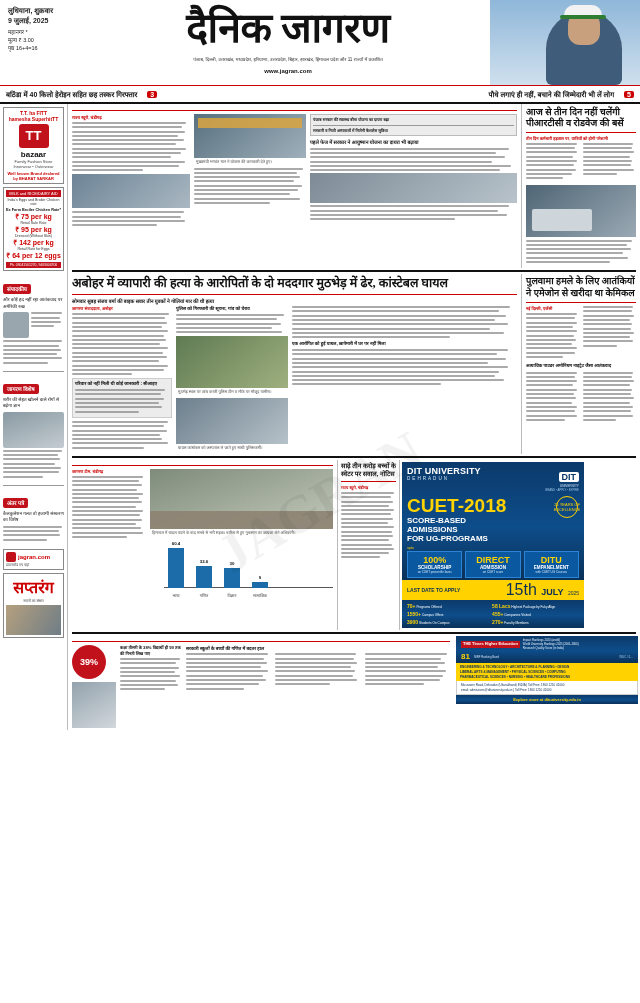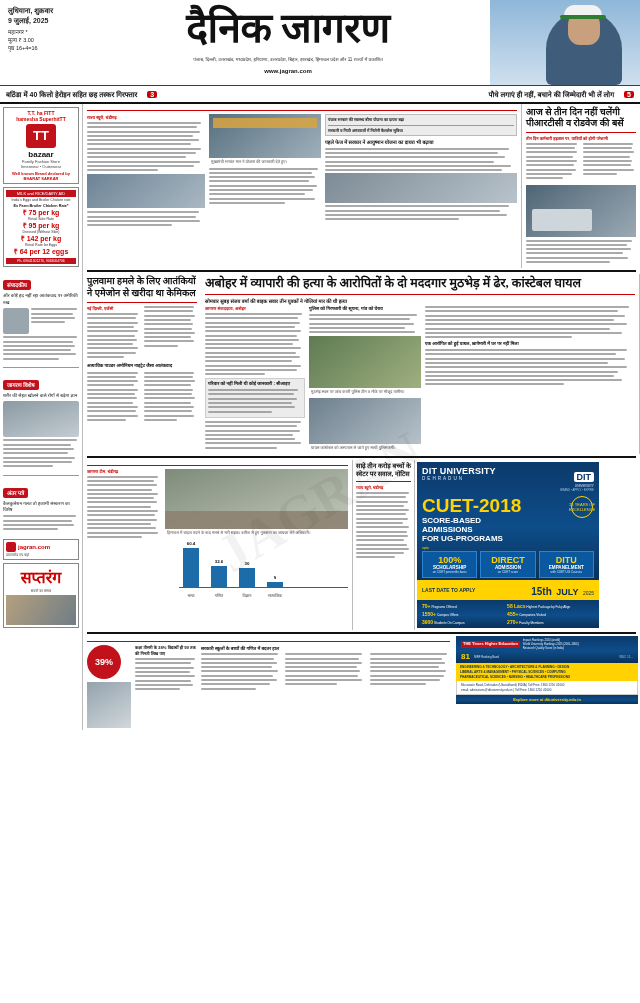--- a/index.html
+++ b/index.html
@@ -66,21 +66,21 @@
     font-size:7px; font-weight:bold; color:#111;
   }
   .topstrip .item { padding:0 6px; white-space:nowrap; }
   .topstrip .pg {
     display:inline-block; background:#c00; color:#fff;
     border-radius:2px; padding:0 3px; margin-left:4px; font-size:7px;
   }
   .topstrip .sep { flex:1; }
   
   .body-area { display:flex; padding:0; }
-  .colL { width:83px; border-right:1px solid #bbb; }
+  .colL { width:68px; border-right:1px solid #bbb; }
   .colMid { flex:1; }
   
   .hl {
     font-family:"Liberation Serif", serif;
     font-weight:bold; color:#111;
   }
   .greybox { background:#ececec; }
   .rule { border-top:1px solid #999; margin:3px 0; }
   .thickrule { border-top:2px solid #111; margin:3px 0; }
   .redrule { border-top:1px solid #c00; margin:3px 0; }
@@ -368,20 +368,106 @@
               <i style="width:88%"></i>
               <i style="width:93%"></i>
               <i style="width:76%"></i>
           </div>
         </div>
       </div>
 
       <div class="thickrule" style="margin:2px 4px"></div>
 
       <div style="display:flex">
+        <div style="flex:1;border-right:1px solid #bbb;padding:2px 4px">
+          <div class="hl" style="font-size:12.5px;line-height:1.18">अबोहर में व्यापारी की हत्या के आरोपितों के दो मददगार मुठभेड़ में ढेर, कांस्टेबल घायल</div>
+          <div class="redrule"></div>
+          <div style="font-size:5px;font-weight:bold;color:#111;margin:2px 0">सोमवार सुबह संजय वर्मा की बाइक सवार तीन युवकों ने गोलियां मार की थी हत्या</div>
+          <div style="display:flex;gap:4px">
+            <div style="width:100px">
+              <div style="font-size:4.2px;font-weight:bold;color:#c00">जागरण संवाददाता, अबोहर</div>
+              <div class="lines" style="margin-top:2px">
+                <i style="width:97%"></i>
+                  <i style="width:93%"></i>
+                  <i style="width:95%"></i>
+                  <i style="width:90%"></i>
+                  <i style="width:96%"></i>
+                  <i style="width:92%"></i>
+                  <i style="width:94%"></i>
+                  <i style="width:88%"></i>
+                  <i style="width:96%"></i>
+                  <i style="width:91%"></i>
+                  <i style="width:95%"></i>
+                  <i style="width:87%"></i>
+                  <i style="width:96%"></i>
+                  <i style="width:92%"></i>
+                  <i style="width:60%"></i>
+              </div>
+              <div class="greybox" style="padding:2px;margin-top:3px;border:1px solid #ccc">
+                <div style="font-size:4.6px;font-weight:bold;color:#111;line-height:1.3">परिवार को नहीं मिली थी कोई जानकारी : सीआइए</div>
+                <div class="lines" style="margin-top:2px">
+                  <i style="width:96%"></i>
+                    <i style="width:91%"></i>
+                    <i style="width:95%"></i>
+                    <i style="width:89%"></i>
+                    <i style="width:93%"></i>
+                    <i style="width:68%"></i>
+                </div>
+              </div>
+              <div class="lines" style="margin-top:3px">
+                <i style="width:96%"></i>
+                  <i style="width:92%"></i>
+                  <i style="width:95%"></i>
+                  <i style="width:88%"></i>
+                  <i style="width:90%"></i>
+                  <i style="width:96%"></i>
+                  <i style="width:72%"></i>
+              </div>
+            </div>
+            <div style="width:112px">
+              <div style="font-size:4.6px;font-weight:bold;color:#111;line-height:1.3">पुलिस को गिरफ्तारी की सूचना, गांव को घेराव</div>
+              <div class="lines" style="margin-top:2px">
+                <i style="width:96%"></i>
+                  <i style="width:90%"></i>
+                  <i style="width:94%"></i>
+                  <i style="width:86%"></i>
+                  <i style="width:95%"></i>
+              </div>
+              <div class="photo" style="height:52px;margin-top:2px;background:linear-gradient(140deg,#5f7a52,#9fb07f)"></div>
+              <div class="cap">मुठभेड़ स्थल पर जांच करती पुलिस टीम व मौके पर मौजूद ग्रामीण।</div>
+              <div class="photo" style="height:46px;margin-top:3px;background:linear-gradient(140deg,#6d7f8d,#b6c2c9)"></div>
+              <div class="cap">घायल कांस्टेबल को अस्पताल ले जाते हुए साथी पुलिसकर्मी।</div>
+            </div>
+            <div style="flex:1">
+              <div class="lines">
+                <i style="width:97%"></i>
+                  <i style="width:92%"></i>
+                  <i style="width:95%"></i>
+                  <i style="width:90%"></i>
+                  <i style="width:96%"></i>
+                  <i style="width:88%"></i>
+                  <i style="width:94%"></i>
+                  <i style="width:70%"></i>
+              </div>
+              <div style="font-size:4.6px;font-weight:bold;color:#111;margin-top:3px;line-height:1.3">एक आरोपित को हुई घायल, छापेमारी में घर पर नहीं मिला</div>
+              <div class="lines" style="margin-top:2px">
+                <i style="width:96%"></i>
+                  <i style="width:91%"></i>
+                  <i style="width:95%"></i>
+                  <i style="width:87%"></i>
+                  <i style="width:96%"></i>
+                  <i style="width:92%"></i>
+                  <i style="width:90%"></i>
+                  <i style="width:94%"></i>
+                  <i style="width:66%"></i>
+              </div>
+            </div>
+          </div>
+        </div>
+
         <div style="width:118px;padding:2px 4px">
           <div class="hl" style="font-size:9.5px;line-height:1.2">पुलवामा हमले के लिए आतंकियों ने एमेजोन से खरीदा था केमिकल</div>
           <div class="redrule"></div>
           <div style="display:flex;gap:3px;margin-top:2px">
             <div style="flex:1">
               <div style="font-size:4.2px;font-weight:bold;color:#c00">नई दिल्ली, एजेंसी</div>
               <div class="lines" style="margin-top:2px">
                 <i style="width:96%"></i>
                   <i style="width:91%"></i>
                   <i style="width:95%"></i>
@@ -432,106 +518,20 @@
                 <i style="width:96%"></i>
                 <i style="width:89%"></i>
                 <i style="width:93%"></i>
                 <i style="width:91%"></i>
                 <i style="width:96%"></i>
                 <i style="width:88%"></i>
                 <i style="width:95%"></i>
                 <i style="width:90%"></i>
                 <i style="width:94%"></i>
                 <i style="width:62%"></i>
-            </div>
-          </div>
-        </div>
-
-        <div style="flex:1;border-right:1px solid #bbb;padding:2px 4px">
-          <div class="hl" style="font-size:12.5px;line-height:1.18">अबोहर में व्यापारी की हत्या के आरोपितों के दो मददगार मुठभेड़ में ढेर, कांस्टेबल घायल</div>
-          <div class="redrule"></div>
-          <div style="font-size:5px;font-weight:bold;color:#111;margin:2px 0">सोमवार सुबह संजय वर्मा की बाइक सवार तीन युवकों ने गोलियां मार की थी हत्या</div>
-          <div style="display:flex;gap:4px">
-            <div style="width:100px">
-              <div style="font-size:4.2px;font-weight:bold;color:#c00">जागरण संवाददाता, अबोहर</div>
-              <div class="lines" style="margin-top:2px">
-                <i style="width:97%"></i>
-                  <i style="width:93%"></i>
-                  <i style="width:95%"></i>
-                  <i style="width:90%"></i>
-                  <i style="width:96%"></i>
-                  <i style="width:92%"></i>
-                  <i style="width:94%"></i>
-                  <i style="width:88%"></i>
-                  <i style="width:96%"></i>
-                  <i style="width:91%"></i>
-                  <i style="width:95%"></i>
-                  <i style="width:87%"></i>
-                  <i style="width:96%"></i>
-                  <i style="width:92%"></i>
-                  <i style="width:60%"></i>
-              </div>
-              <div class="greybox" style="padding:2px;margin-top:3px;border:1px solid #ccc">
-                <div style="font-size:4.6px;font-weight:bold;color:#111;line-height:1.3">परिवार को नहीं मिली थी कोई जानकारी : सीआइए</div>
-                <div class="lines" style="margin-top:2px">
-                  <i style="width:96%"></i>
-                    <i style="width:91%"></i>
-                    <i style="width:95%"></i>
-                    <i style="width:89%"></i>
-                    <i style="width:93%"></i>
-                    <i style="width:68%"></i>
-                </div>
-              </div>
-              <div class="lines" style="margin-top:3px">
-                <i style="width:96%"></i>
-                  <i style="width:92%"></i>
-                  <i style="width:95%"></i>
-                  <i style="width:88%"></i>
-                  <i style="width:90%"></i>
-                  <i style="width:96%"></i>
-                  <i style="width:72%"></i>
-              </div>
-            </div>
-            <div style="width:112px">
-              <div style="font-size:4.6px;font-weight:bold;color:#111;line-height:1.3">पुलिस को गिरफ्तारी की सूचना, गांव को घेराव</div>
-              <div class="lines" style="margin-top:2px">
-                <i style="width:96%"></i>
-                  <i style="width:90%"></i>
-                  <i style="width:94%"></i>
-                  <i style="width:86%"></i>
-                  <i style="width:95%"></i>
-              </div>
-              <div class="photo" style="height:52px;margin-top:2px;background:linear-gradient(140deg,#5f7a52,#9fb07f)"></div>
-              <div class="cap">मुठभेड़ स्थल पर जांच करती पुलिस टीम व मौके पर मौजूद ग्रामीण।</div>
-              <div class="photo" style="height:46px;margin-top:3px;background:linear-gradient(140deg,#6d7f8d,#b6c2c9)"></div>
-              <div class="cap">घायल कांस्टेबल को अस्पताल ले जाते हुए साथी पुलिसकर्मी।</div>
-            </div>
-            <div style="flex:1">
-              <div class="lines">
-                <i style="width:97%"></i>
-                  <i style="width:92%"></i>
-                  <i style="width:95%"></i>
-                  <i style="width:90%"></i>
-                  <i style="width:96%"></i>
-                  <i style="width:88%"></i>
-                  <i style="width:94%"></i>
-                  <i style="width:70%"></i>
-              </div>
-              <div style="font-size:4.6px;font-weight:bold;color:#111;margin-top:3px;line-height:1.3">एक आरोपित को हुई घायल, छापेमारी में घर पर नहीं मिला</div>
-              <div class="lines" style="margin-top:2px">
-                <i style="width:96%"></i>
-                  <i style="width:91%"></i>
-                  <i style="width:95%"></i>
-                  <i style="width:87%"></i>
-                  <i style="width:96%"></i>
-                  <i style="width:92%"></i>
-                  <i style="width:90%"></i>
-                  <i style="width:94%"></i>
-                  <i style="width:66%"></i>
-              </div>
             </div>
           </div>
         </div>
       </div>
 
       <div class="thickrule" style="margin:2px 4px"></div>
 
       <div style="display:flex">
         <div style="width:270px;border-right:1px solid #bbb;padding:2px 4px">
           <div class="redrule"></div>
@@ -638,21 +638,21 @@
               <div class="dit-card" style="flex:1">
                 <div style="font-size:9px;font-weight:bold;color:#ffd200">DITU</div>
                 <div style="font-size:4.6px;font-weight:bold">EMPANELMENT</div>
                 <div style="font-size:3px;color:#cfe2f5">with CUET UG Courses</div>
               </div>
             </div>
           </div>
           <div class="dit-strip" style="display:flex;align-items:center;justify-content:space-between;padding:1px 5px">
             <span style="font-size:5px;font-weight:bold">LAST DATE TO APPLY</span>
             <span>
-              <span style="font-size:10px;font-weight:bold">15th</span>
+              <span style="font-size:16px;font-weight:normal">15th</span>
               <span style="font-size:9px;font-weight:bold">JULY</span>
               <span style="font-size:5px">2025</span>
             </span>
           </div>
           <div class="dit" style="padding:3px 5px">
             <div style="display:flex;flex-wrap:wrap;gap:2px 6px">
               <div style="width:46%;font-size:3.2px">
                 <b style="font-size:5px;color:#ffd200">70+</b>
                 <span>Programs Offered</span>
               </div>

